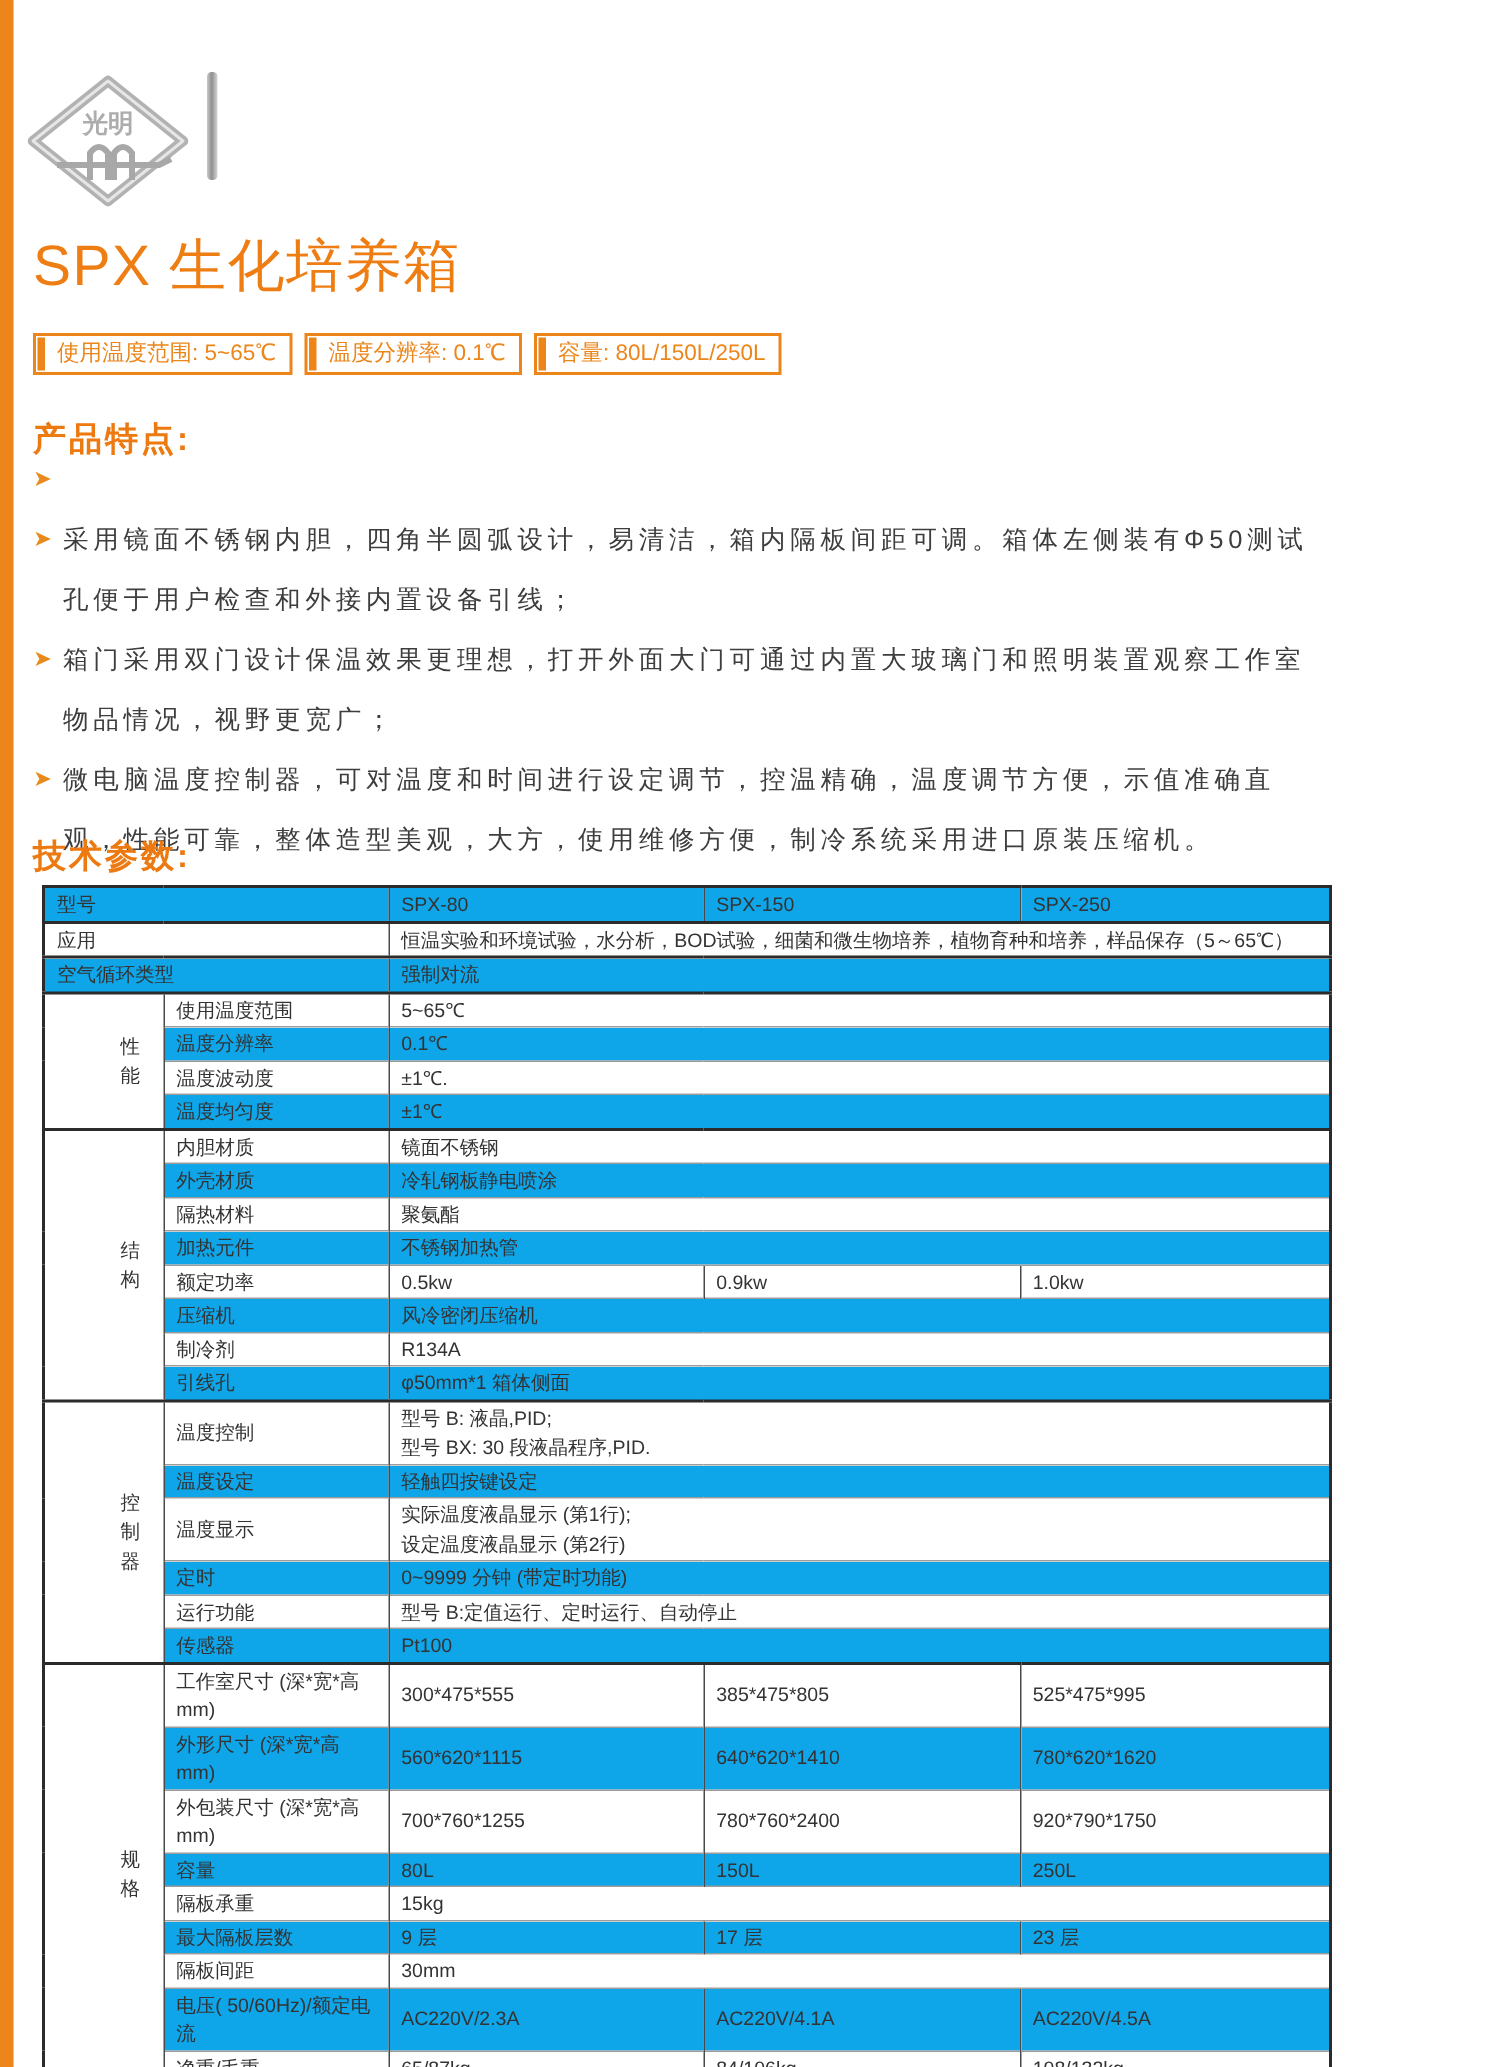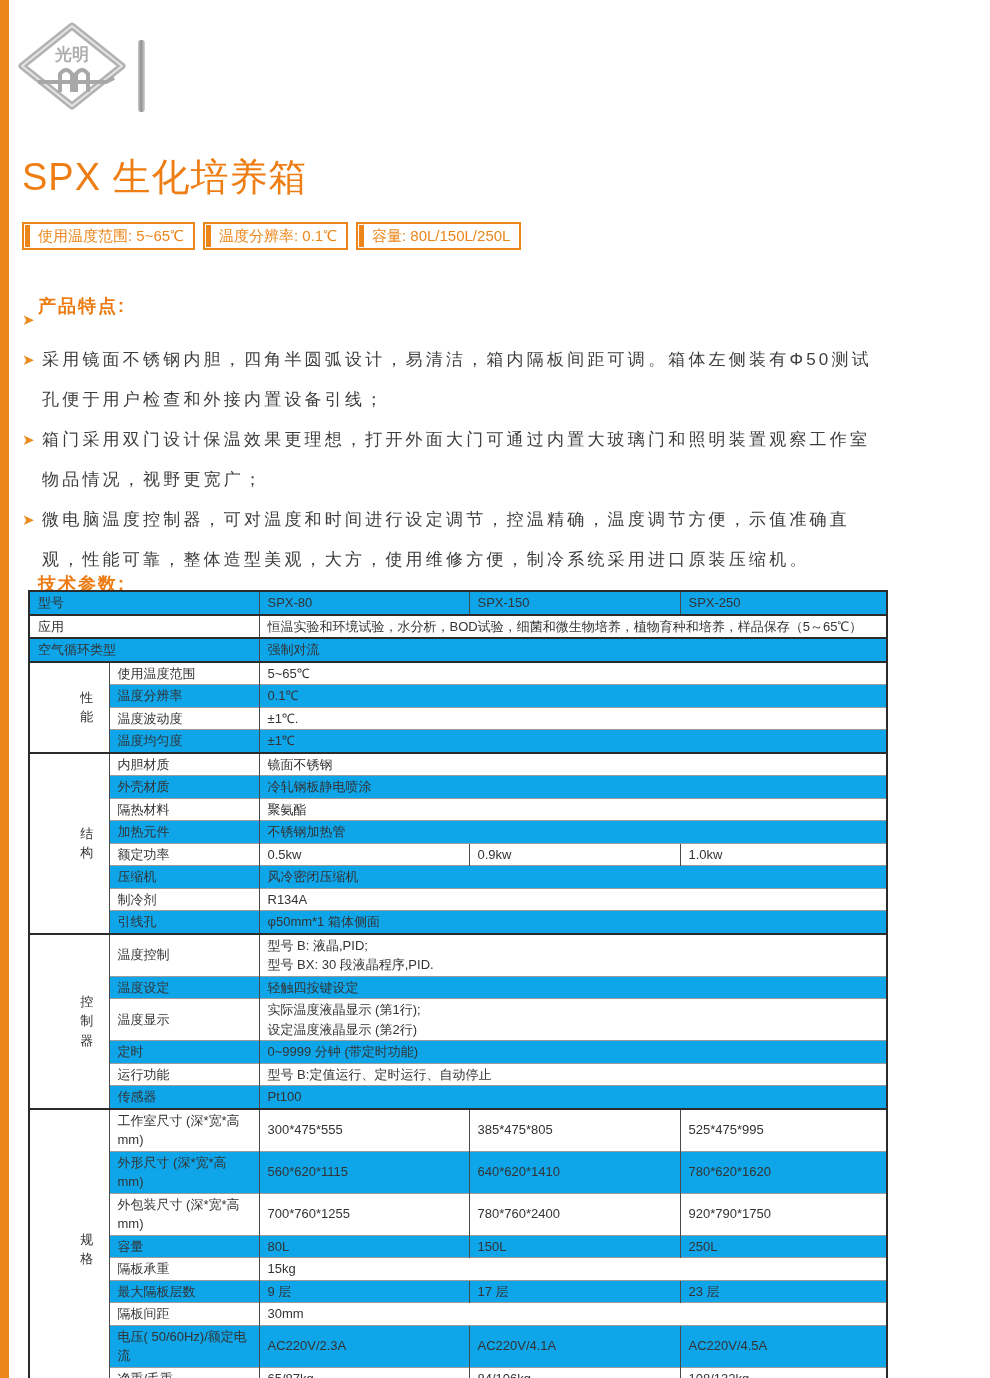--- a/index.html
+++ b/index.html
@@ -3,42 +3,42 @@
 <meta charset="utf-8">
 <style>
   html,body{margin:0;padding:0;}
   body{
     width:990px;height:1378px;position:relative;background:#ffffff;
     font-family:"Liberation Sans", sans-serif;overflow:hidden;
   }
   .stripe{position:absolute;left:0;top:0;width:9px;height:1378px;background:#EC861B;}
 
   
-  .logo{position:absolute;left:16px;top:20px;display:flex;align-items:flex-end;}
+  .logo{position:absolute;left:16px;top:48px;display:flex;align-items:flex-start;}
   .logo-mark{flex:none;}
   .logo-bar{width:7px;height:72px;margin:0 14px 0 10px;border-radius:3px;
     background:linear-gradient(90deg,#c9c9c9,#8f8f8f 45%,#d6d6d6);}
   .brand-cn{font-size:58px;font-weight:bold;color:#b3b3b3;letter-spacing:12px;
     text-shadow:1px 1px 0 #e8e8e8,-1px -1px 0 #8a8a8a;line-height:1;}
   .brand-right{display:flex;flex-direction:column;margin-left:4px;}
   .brand-sub{font-size:34px;font-weight:bold;color:#b7b7b7;letter-spacing:9px;
     text-shadow:1px 1px 0 #eaeaea,-1px -1px 0 #8d8d8d;line-height:1.1;}
   .brand-sub-en{font-size:19px;font-weight:bold;color:#b4b4b4;letter-spacing:4px;
     text-shadow:1px 1px 0 #ededed;line-height:1.2;}
 
   
   .title{position:absolute;left:22px;top:152px;margin:0;font-size:38px;font-weight:normal;
     color:#EE7E13;letter-spacing:1px;}
   .badges{position:absolute;left:22px;top:222px;display:flex;gap:8px;}
   .badge{position:relative;border:2px solid #EC861B;color:#EC861B;font-size:15px;
     padding:3px 9px 3px 14px;line-height:1.2;background:#fff;}
   .badge-bar{position:absolute;left:1px;top:1px;bottom:1px;width:5px;background:#EC861B;}
 
   
-  .sec-head{position:absolute;margin:16px;font-size:18px;font-weight:bold;color:#EC7A10;
+  .sec-head{position:absolute;margin:0;font-size:22px;font-weight:bold;color:#EC7A10;
     letter-spacing:2px;}
   .features-head{left:22px;top:278px;}
   .features{position:absolute;left:22px;top:300px;width:866px;}
   .feat{display:flex;font-size:17px;color:#3d3d3d;line-height:40px;letter-spacing:3.2px;}
   .feat .arrow{flex:none;width:20px;color:#E98A1D;font-size:15px;letter-spacing:0;}
   .specs-head{left:22px;top:556px;}
 
   
   .specs-table{position:absolute;left:28px;top:590px;width:858px;border-collapse:collapse;
     table-layout:fixed;border:2px solid #2b2b2b;background:#fff;}

